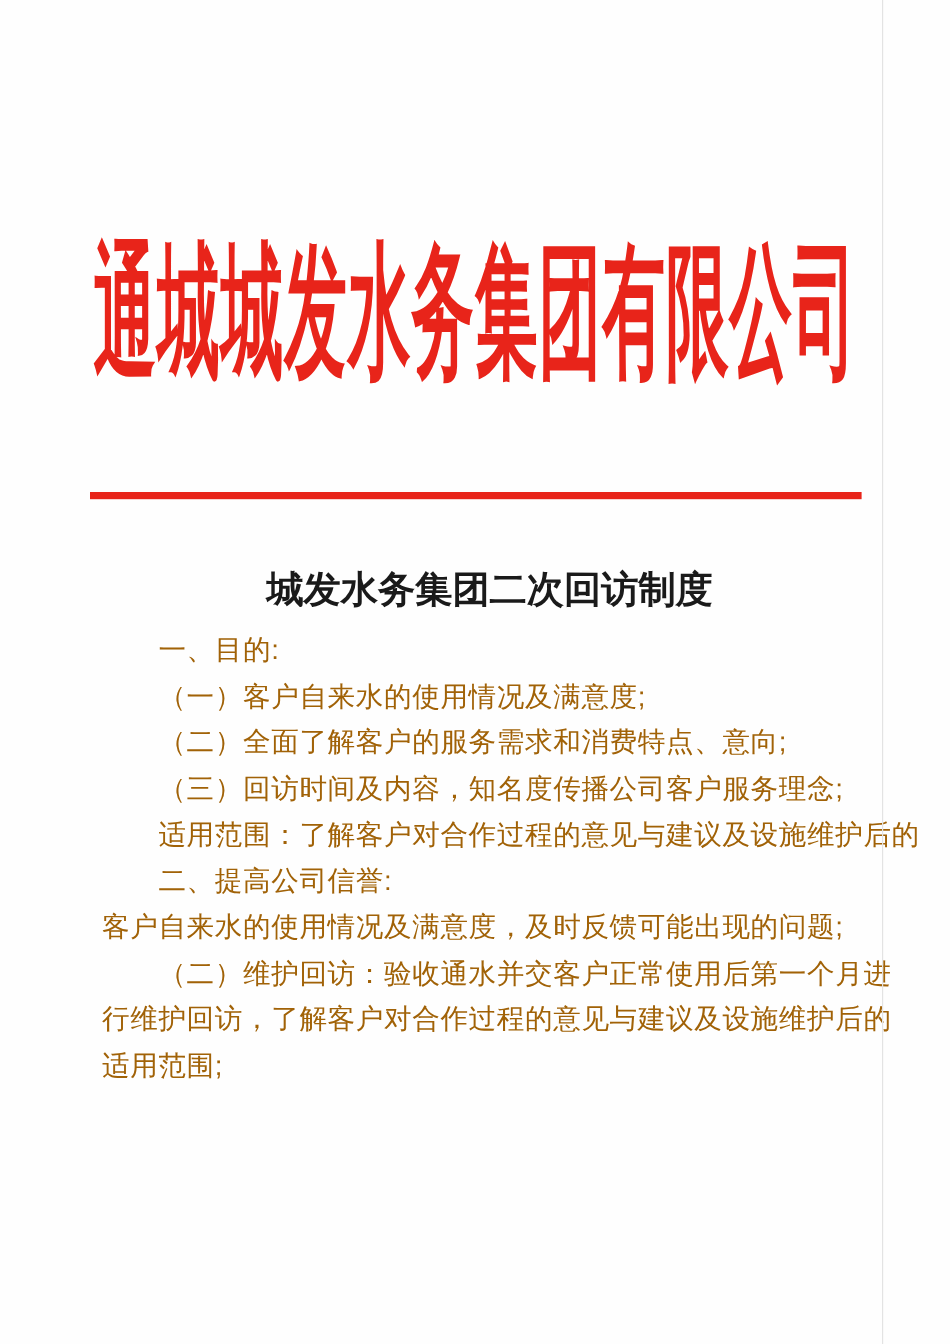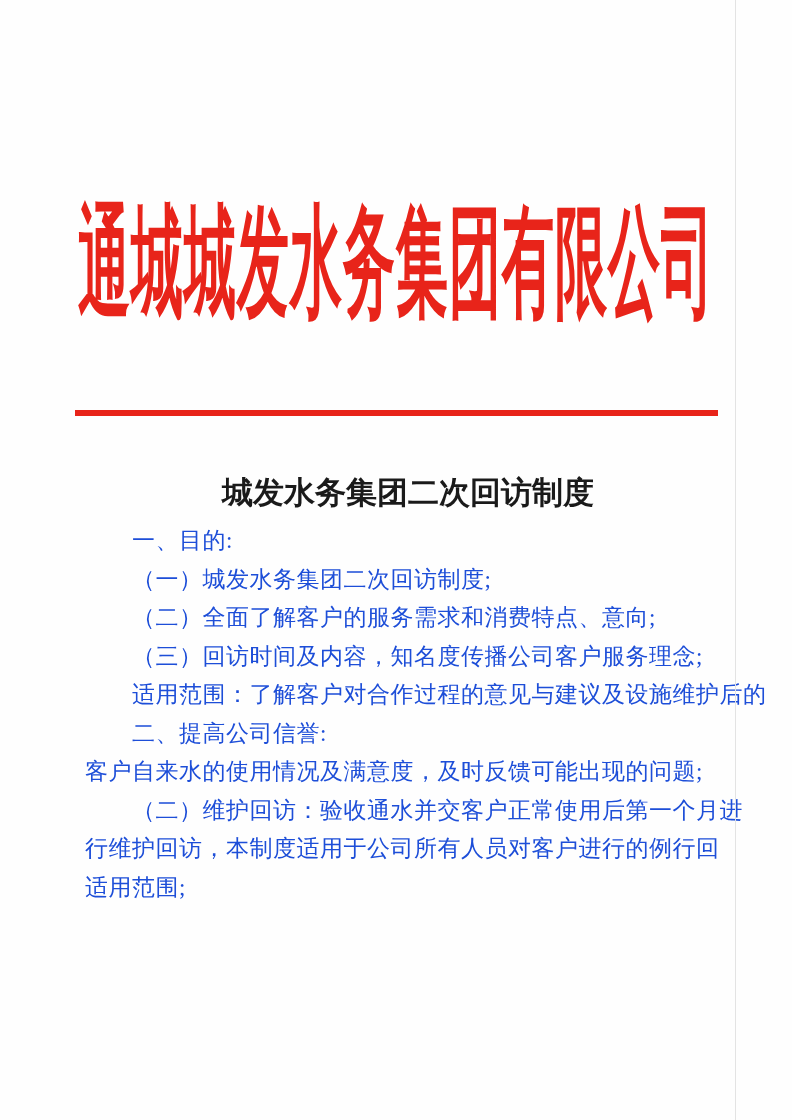--- a/index.html
+++ b/index.html
@@ -66,50 +66,50 @@
     font-weight: bold;
     letter-spacing: 0px;
     white-space: nowrap;
     font-family: "DejaVu Serif", "Liberation Serif", serif;
   }
   .doc-body {
     position: absolute;
     left: 85px;
     top: 522px;
     width: 634px;
-    color: #1d4ed8;
+    color: #a16207;
     font-size: 23px;
     line-height: 38.5px;
-    font-family: Liberation Serif, serif;
+    font-family: Liberation Sans, sans-serif;
   }
   .body-line {
     height: 38.5px;
     white-space: nowrap;
     letter-spacing: 0.5px;
   }
 </style>
 </head>
 <body>
 
 <div class="page">
 
   <div class="letterhead-name">通城城发水务集团有限公司</div>
 
   <div class="red-rule"></div>
 
   <h1 class="doc-title">城发水务集团二次回访制度</h1>
 
   <div class="doc-body">
       <div class="body-line">　　一、目的:</div>
-      <div class="body-line">　　（一）城发水务集团二次回访制度;</div>
+      <div class="body-line">　　（一）客户自来水的使用情况及满意度;</div>
       <div class="body-line">　　（二）全面了解客户的服务需求和消费特点、意向;</div>
       <div class="body-line">　　（三）回访时间及内容，知名度传播公司客户服务理念;</div>
       <div class="body-line">　　适用范围：了解客户对合作过程的意见与建议及设施维护后的</div>
       <div class="body-line">　　二、提高公司信誉:</div>
       <div class="body-line">客户自来水的使用情况及满意度，及时反馈可能出现的问题;</div>
       <div class="body-line">　　（二）维护回访：验收通水并交客户正常使用后第一个月进</div>
-      <div class="body-line">行维护回访，本制度适用于公司所有人员对客户进行的例行回</div>
+      <div class="body-line">行维护回访，了解客户对合作过程的意见与建议及设施维护后的</div>
       <div class="body-line">适用范围;</div>
     </div>
 
   <div class="page-edge"></div>
 
 </div>
 
 </body></html>

